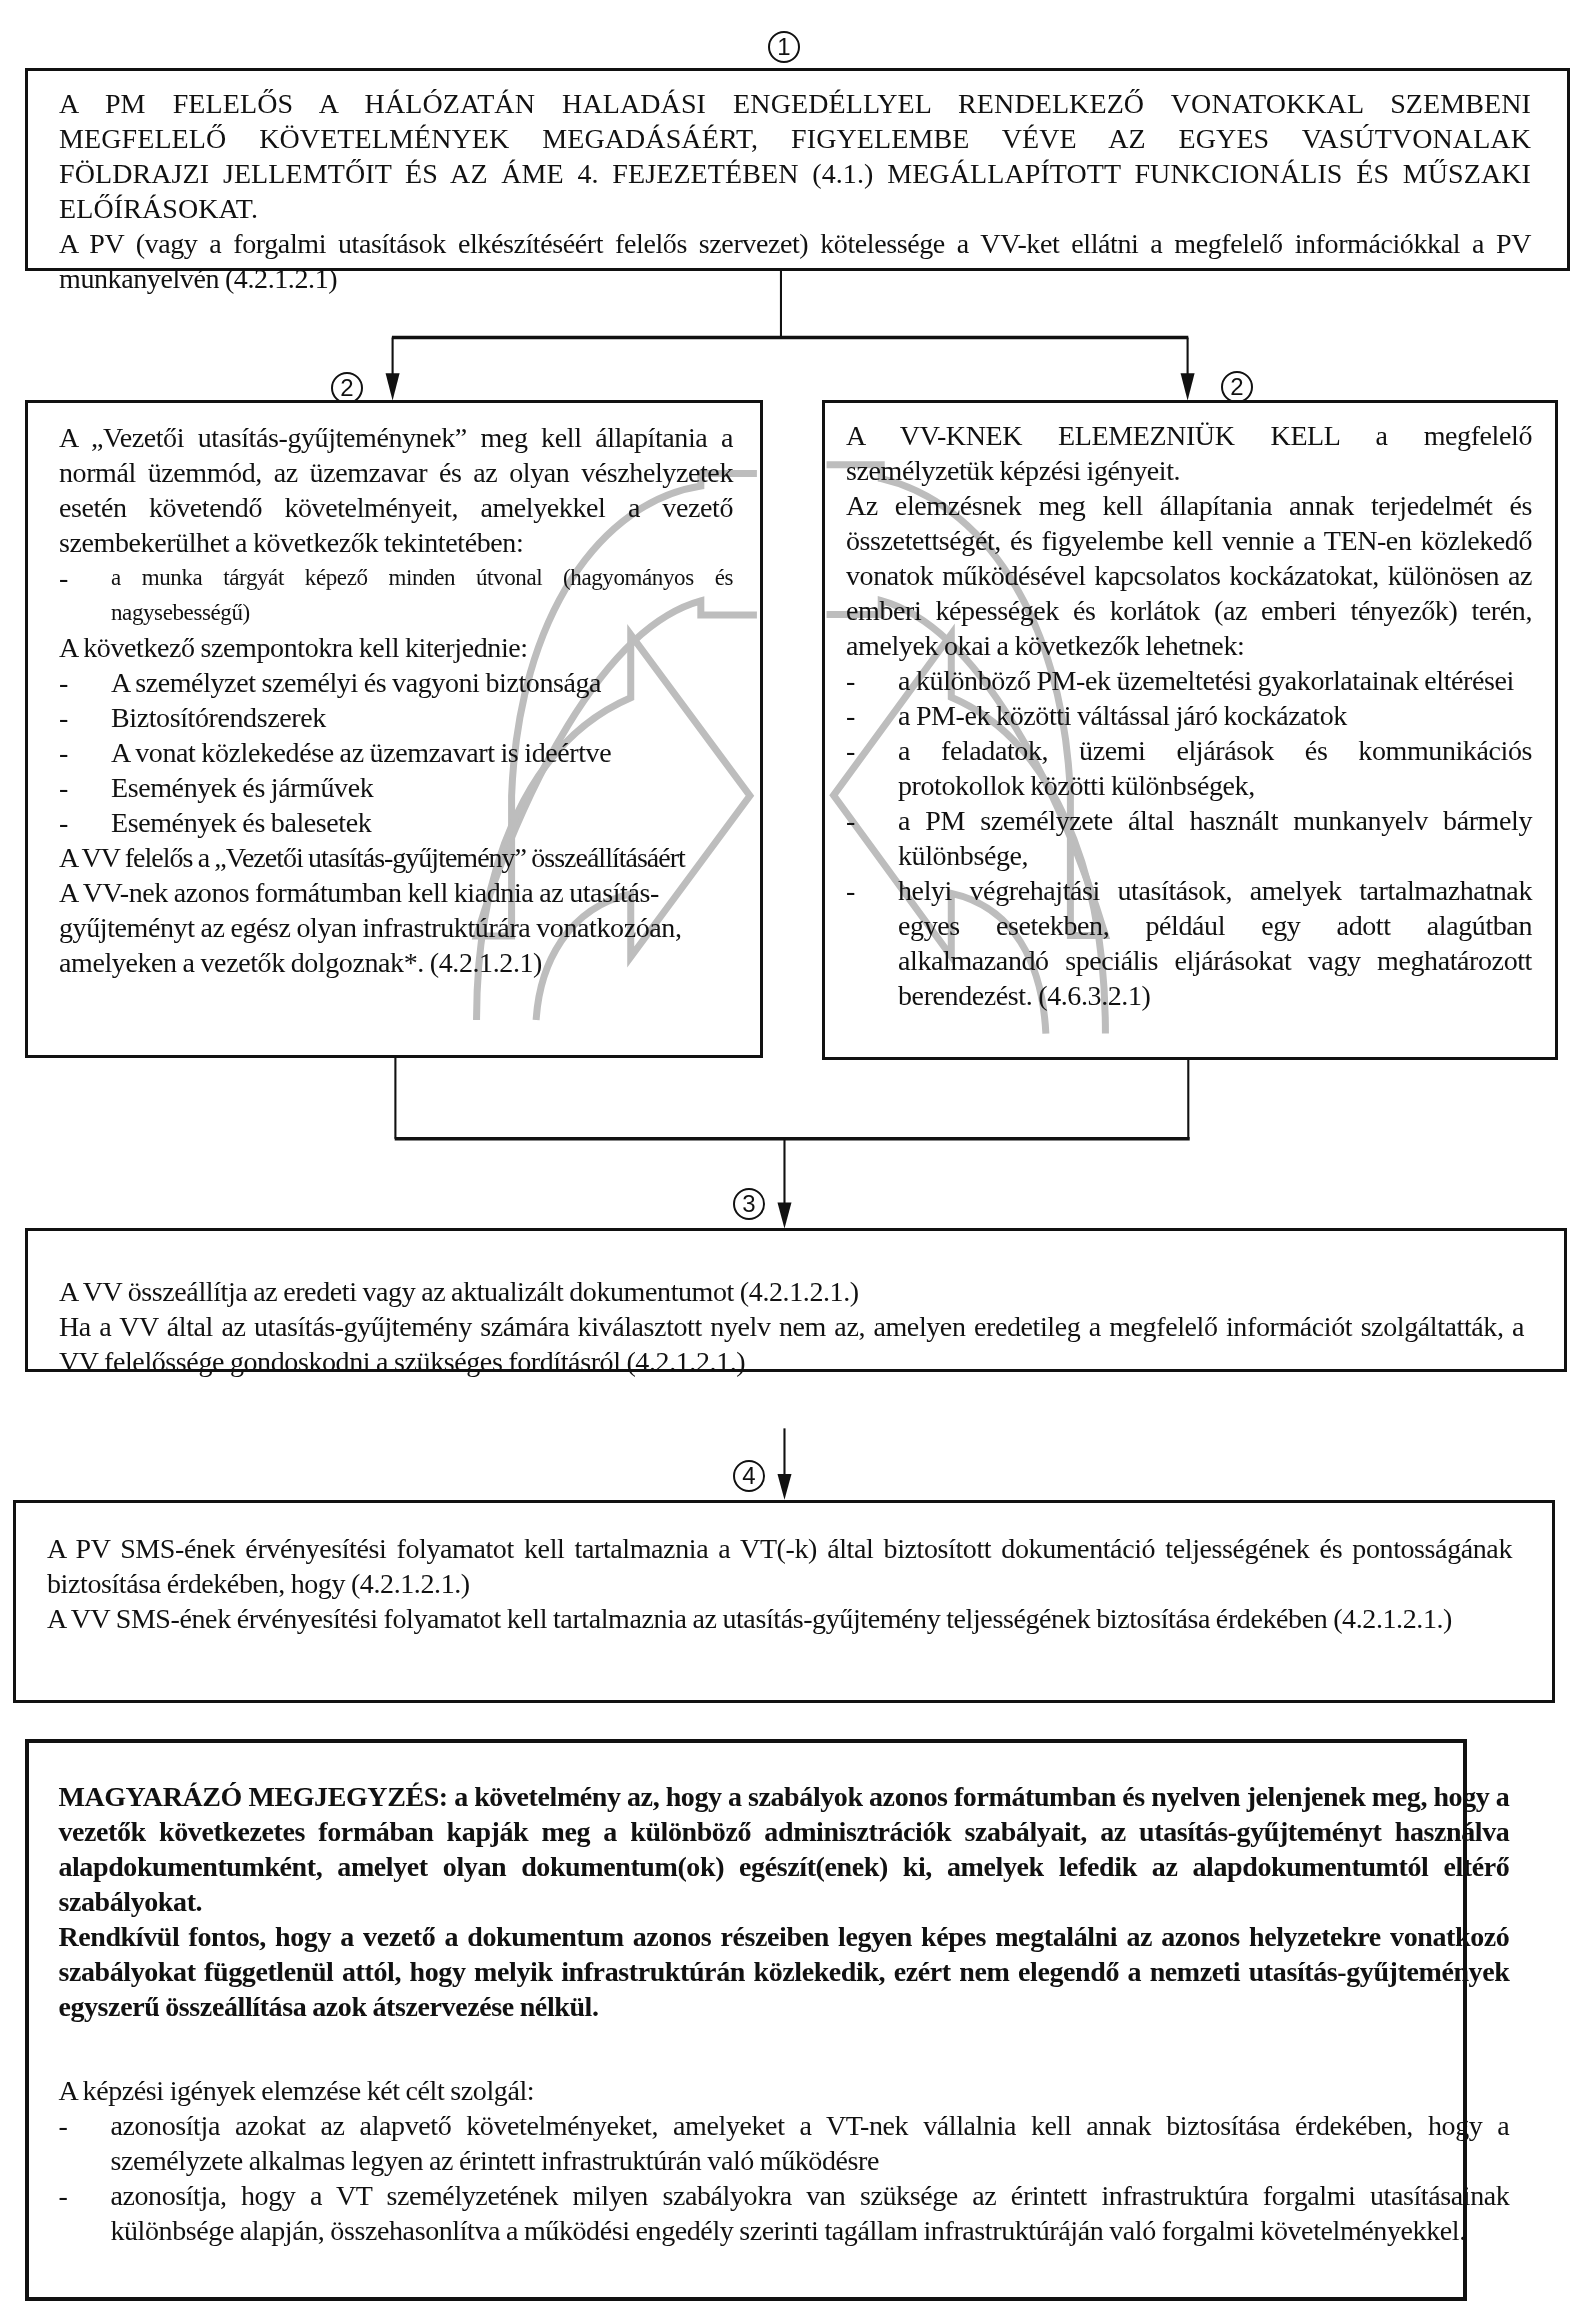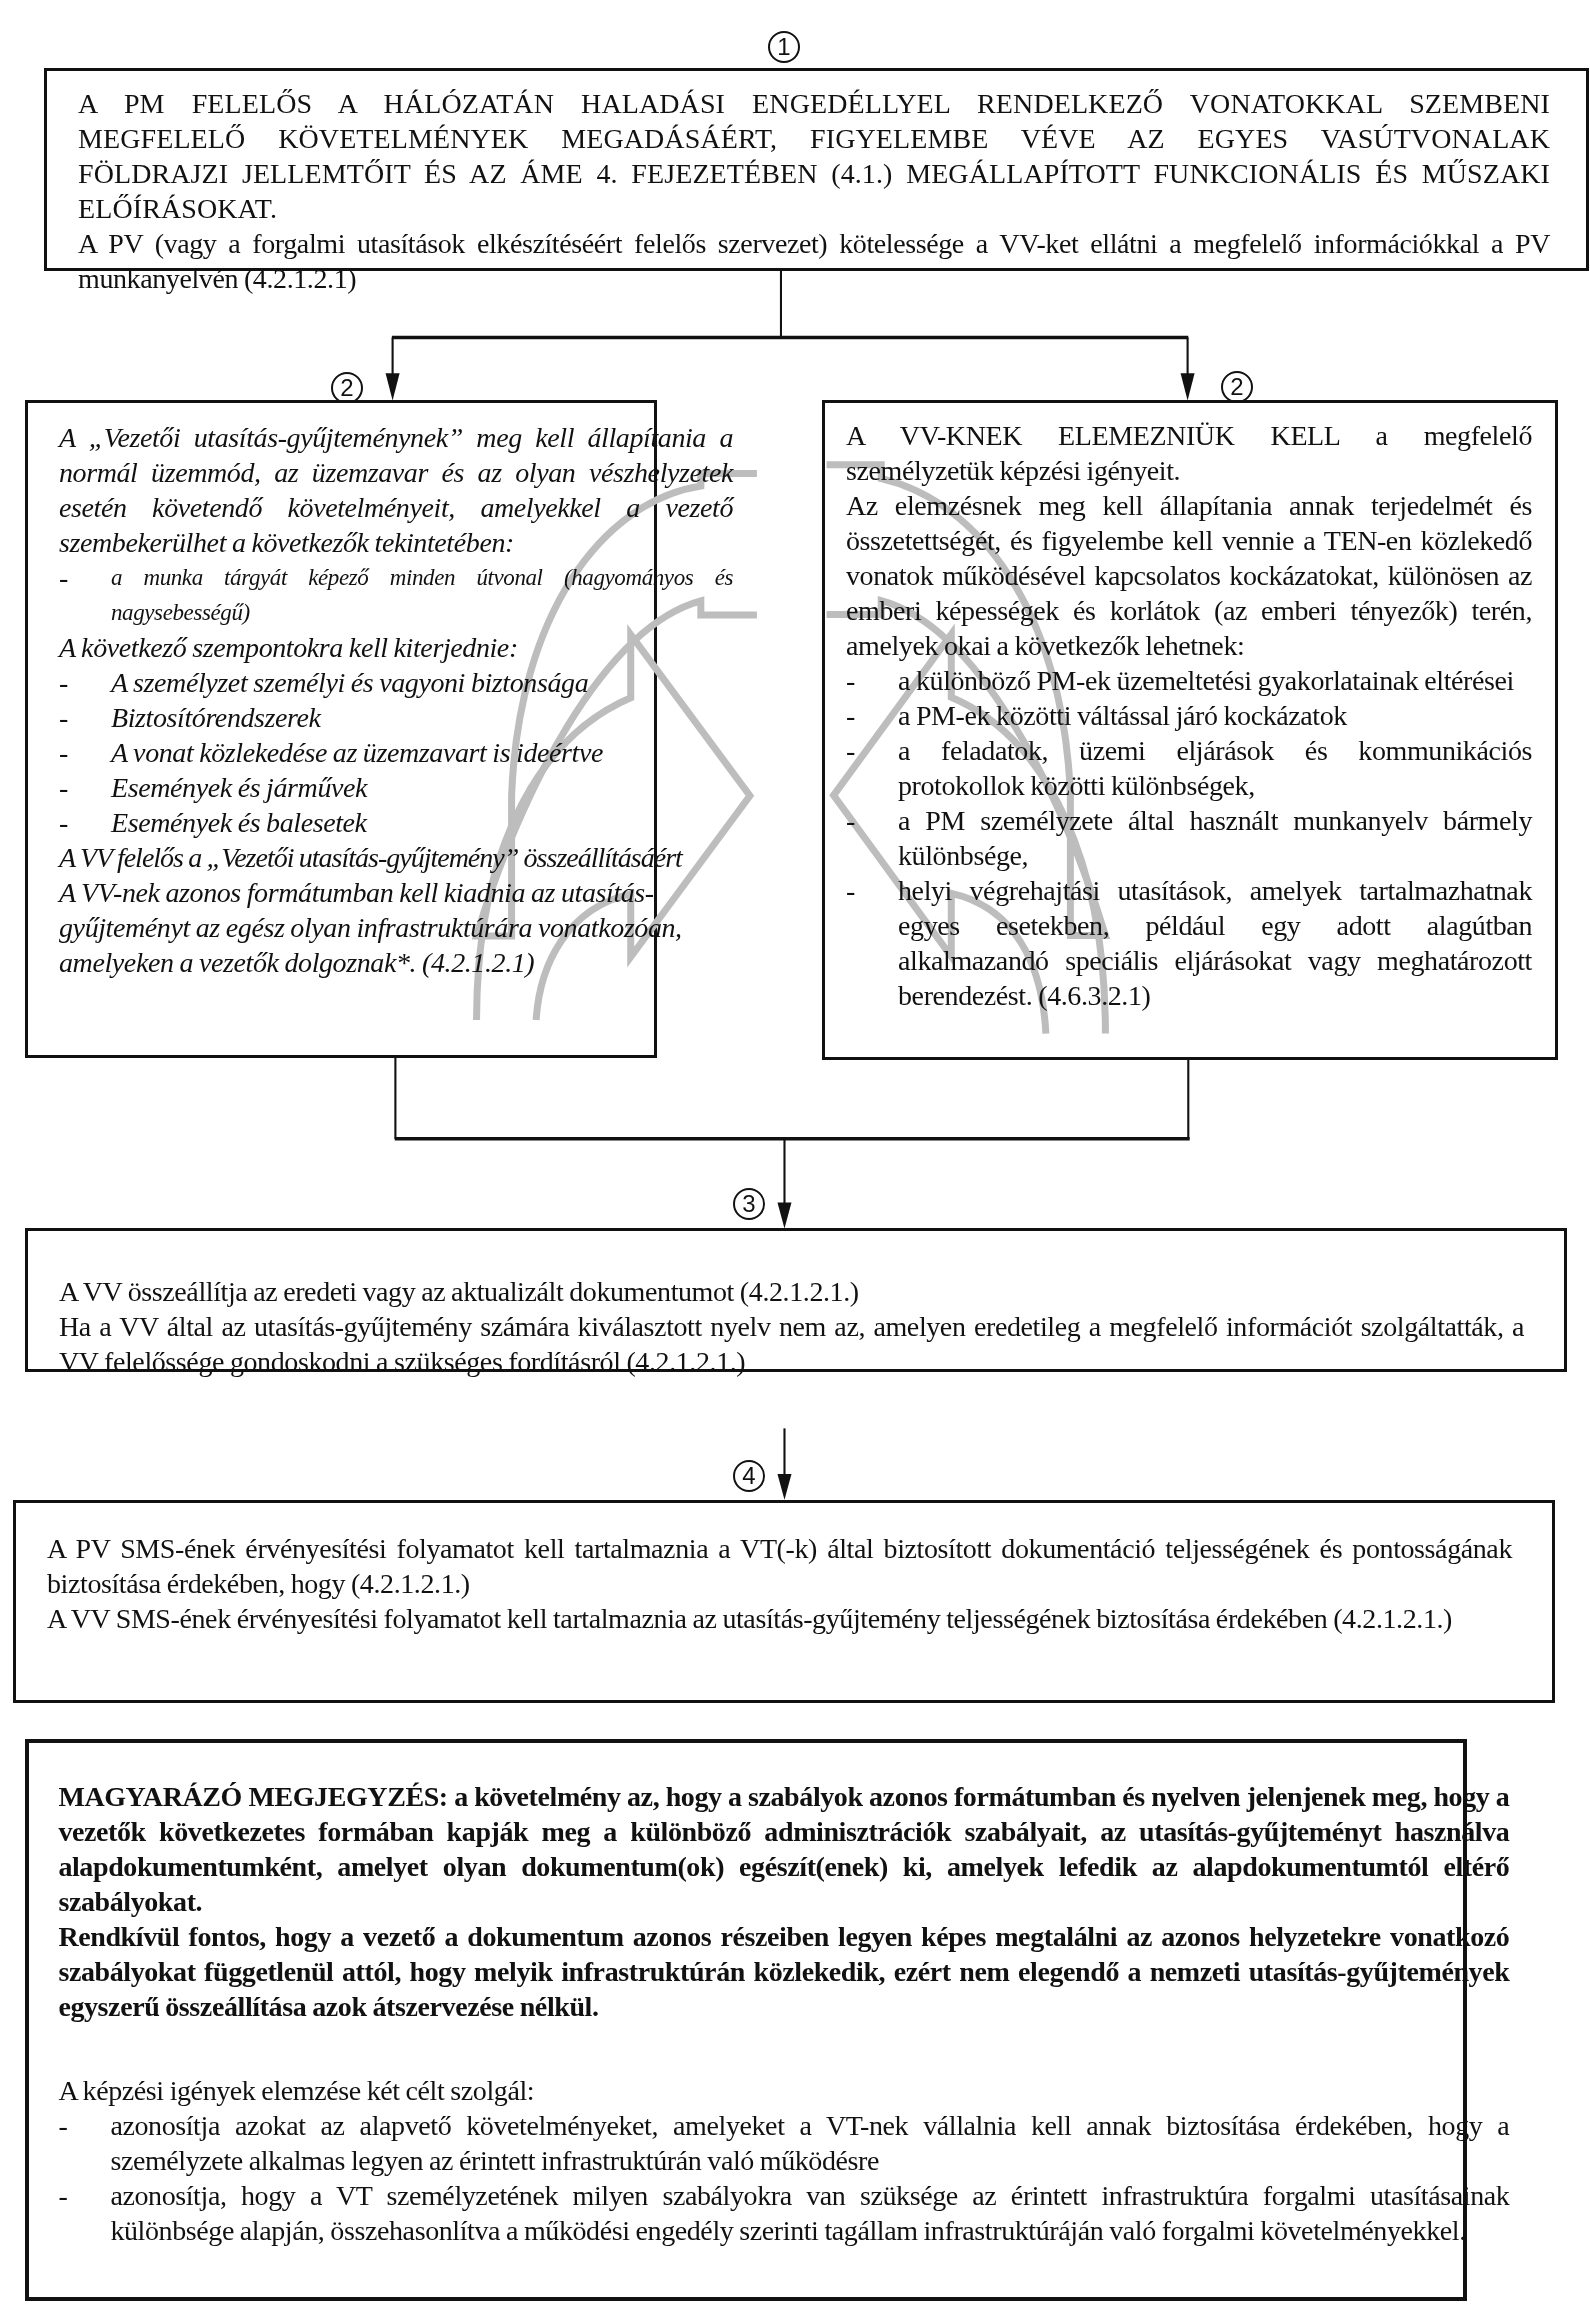--- a/index.html
+++ b/index.html
@@ -43,28 +43,28 @@
   <line x1="1119" y1="2037" x2="1119" y2="2110" stroke="#111" stroke-width="3"></line>
   <polygon points="1109,2102 1129,2102 1119,2139" fill="#111"></polygon>
 </svg>
 
 <div class="circ" style="left:768px; top:31px;">1</div>
 <div class="circ" style="left:331px; top:372px;">2</div>
 <div class="circ" style="left:1221px; top:371px;">2</div>
 <div class="circ" style="left:733px; top:1188px;">3</div>
 <div class="circ" style="left:733px; top:1460px;">4</div>
 
-<div class="box" style="left:25px; top:68px; width:1545px; height:203px;margin-left:19px;">
+<div class="box" style="left:25px; top:68px; width:1545px; height:203px;">
   <div class="txt" style="left:31px; top:15.4px; width:1472px;">
     <p style="letter-spacing:0.1px; word-spacing:4.2px;">A PM FELELŐS A HÁLÓZATÁN HALADÁSI ENGEDÉLLYEL RENDELKEZŐ VONATOKKAL SZEMBENI MEGFELELŐ KÖVETELMÉNYEK MEGADÁSÁÉRT, FIGYELEMBE VÉVE AZ EGYES VASÚTVONALAK FÖLDRAJZI JELLEMTŐIT ÉS AZ ÁME 4. FEJEZETÉBEN (4.1.) MEGÁLLAPÍTOTT FUNKCIONÁLIS ÉS MŰSZAKI ELŐÍRÁSOKAT.</p>
     <p>A PV (vagy a forgalmi utasítások elkészítéséért felelős szervezet) kötelessége a VV-ket ellátni a megfelelő információkkal a PV munkanyelvén (4.2.1.2.1)</p>
   </div>
 </div>
 
-<div class="box" style="left:25px; top:400px; width:632px; height:658px;font-style:italic;">
+<div class="box" style="left:25px; top:400px; width:738px; height:658px;">
   <svg width="731" height="651" style="position:absolute;left:0;top:0" viewBox="0 0 1043 928">
     <path d="M 1040 100 L 960 100 L 960 118 C 820 140, 700 300, 690 560 L 690 760 L 640 760 C 700 560, 820 320, 960 282 L 960 302 L 1040 302" fill="none" stroke="#bdbdbd" stroke-width="10" stroke-linejoin="miter"></path>
     <path d="M 660 880 C 660 700, 720 520, 800 420 L 860 420 L 860 300 L 1040 560 L 860 820 L 860 700 L 800 700 C 760 760, 740 820, 735 880" fill="none" stroke="#bdbdbd" stroke-width="10" stroke-linejoin="miter" opacity="0"></path>
     <path d="M 640 880 C 640 650, 720 480, 860 420 L 860 330 L 1030 560 L 860 790 L 860 700 C 770 720, 730 800, 725 880" fill="none" stroke="#bdbdbd" stroke-width="10" stroke-linejoin="miter"></path>
   </svg>
   <div class="txt" style="left:31px; top:17px; width:674px;">
     <p>A „Vezetői utasítás-gyűjteménynek” meg kell állapítania a normál üzemmód, az üzemzavar és az olyan vészhelyzetek esetén követendő követelményeit, amelyekkel a vezető szembekerülhet a következők tekintetében:</p>
     <div class="li">
       <span class="dash">-</span>
       <span class="body" style="font-size:23px; line-height:35px;">a munka tárgyát képező minden útvonal (hagyományos és nagysebességű)</span>

